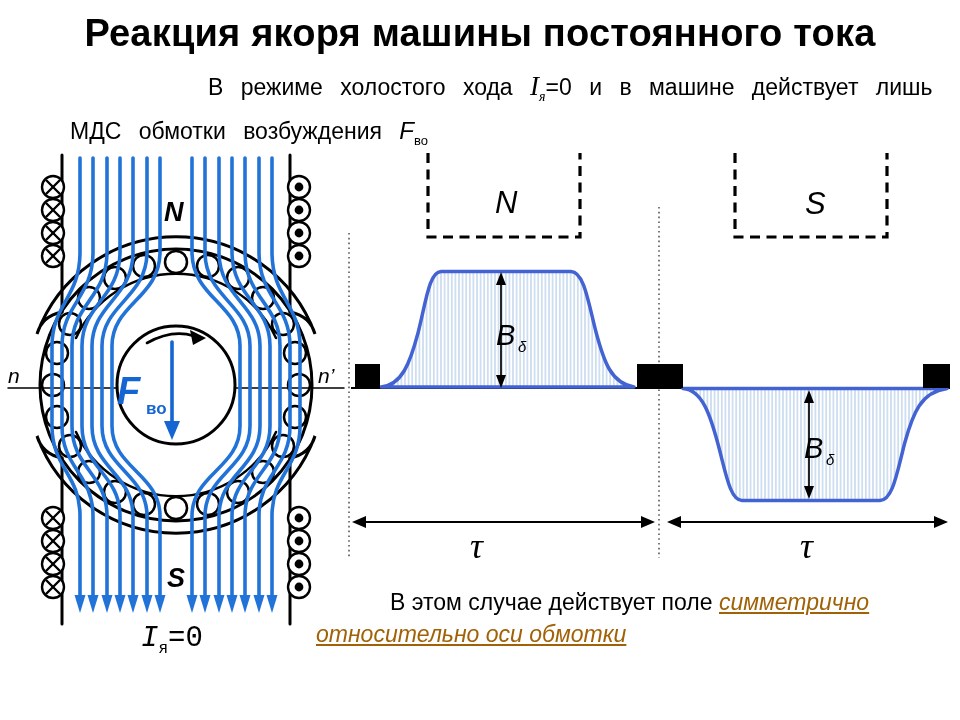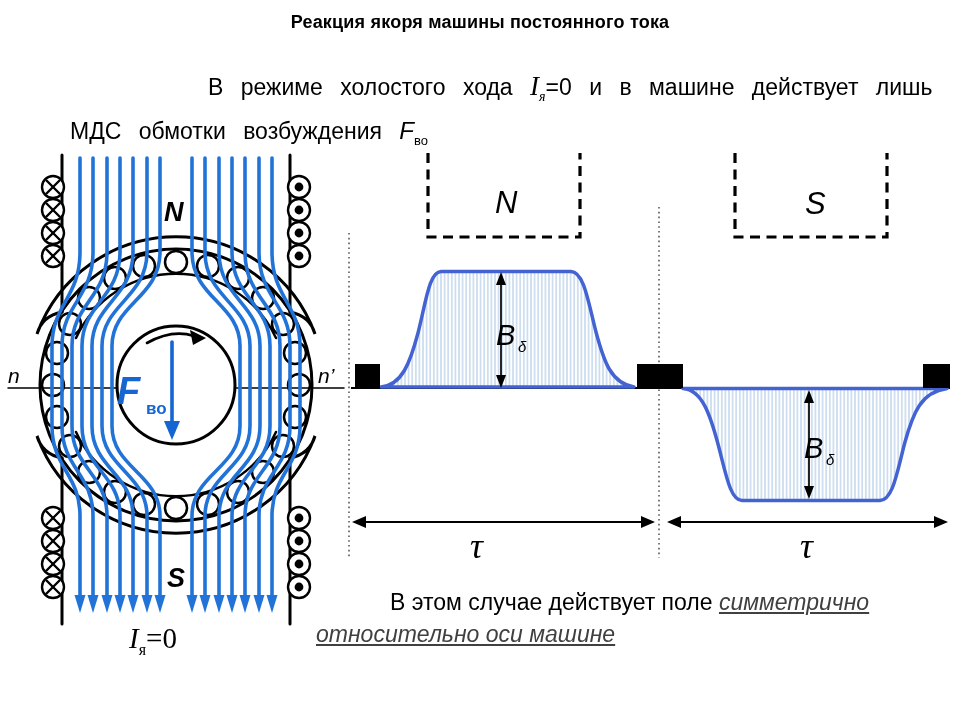--- a/index.html
+++ b/index.html
@@ -1,29 +1,29 @@
 <!DOCTYPE html>
 <html><head>
 <meta charset="utf-8">
 <style>
   html,body{margin:0;padding:0;}
   body{width:960px;height:720px;background:#ffffff;position:relative;overflow:hidden;
        font-family:"Liberation Sans", sans-serif;color:#000;}
   .abs{position:absolute;}
-  .title{left:0;right:0;top:12px;text-align:center;font-size:18px;font-weight:bold;letter-spacing:0.2px;}
+  .title{left:0;right:0;top:12px;text-align:center;font-size:38px;font-weight:bold;letter-spacing:0.2px;}
   .intro{left:38px;top:66px;width:900px;font-size:23px;line-height:40px;
          text-indent:138px;word-spacing:11px;margin-left:32px;}
   .serif-it{font-family:"Liberation Serif", serif;font-style:italic;font-size:27px;}
   .sub{font-size:14px;position:relative;top:6px;word-spacing:0;}
   .f-it{font-style:italic;font-size:24px;}
-  .caption{left:129px;top:622px;font-family:Liberation Serif, serif;font-size:29px;}
+  .caption{left:141px;top:622px;font-family:Liberation Mono, monospace;font-size:29px;}
   .caption .base{font-style:italic;}
   .caption .sub{font-size:16px;top:7px;}
   .footer{left:316px;top:586px;width:632px;font-size:23px;line-height:32px;text-indent:74px;}
-  .blue-link{color:#404040;font-style:italic;text-decoration:underline;}
+  .blue-link{color:#a16207;font-style:italic;text-decoration:underline;}
   svg{position:absolute;left:0;top:0;}
   svg text{font-family:"Liberation Sans", sans-serif;}
   .lbl-bold{font-weight:bold;font-style:italic;font-size:27px;}
   .lbl-it{font-style:italic;font-size:21px;}
   .pole-lbl{font-style:italic;font-size:31px;}
   .b-lbl{font-style:italic;font-size:29px;}
   .b-sub{font-style:italic;font-size:15px;}
   .tau{font-family:"Liberation Serif", serif;font-style:italic;font-size:36px;}
   .fvo{font-weight:bold;font-style:italic;font-size:38px;fill:#1565d2;}
   .fvo-sub{font-weight:bold;font-size:17px;fill:#1565d2;}
@@ -270,14 +270,14 @@
   <span>В режиме холостого хода </span><span class="serif-it">I</span><span class="serif-it sub">я</span><span>=0</span><span> и в машине действует лишь МДС</span>
   <span>обмотки возбуждения </span><span class="f-it">F</span><span class="sub" style="font-size:13px;">во</span>
 </div>
 
 <div class="abs caption">
   <span class="base">I</span><span class="sub">я</span><span>=0</span>
 </div>
 
 <div class="abs footer">
   <span>В этом случае действует поле </span><span class="blue-link">симметрично</span><br>
-  <span class="blue-link">относительно оси машине</span>
+  <span class="blue-link">относительно оси обмотки</span>
 </div>
 
 </body></html>

